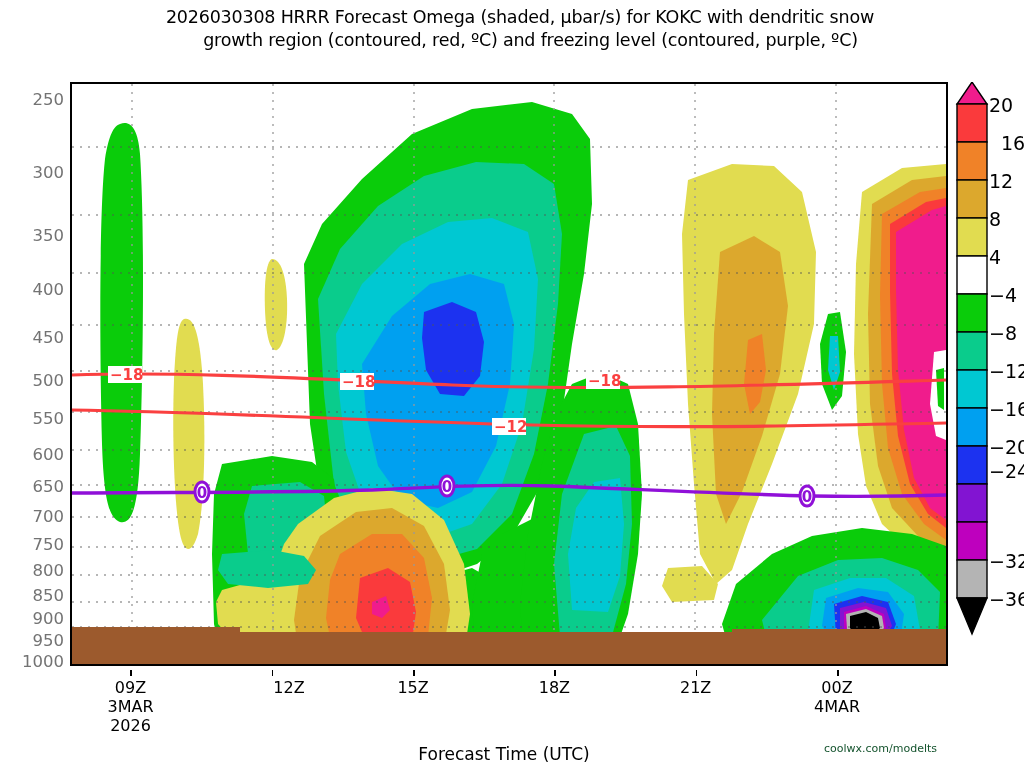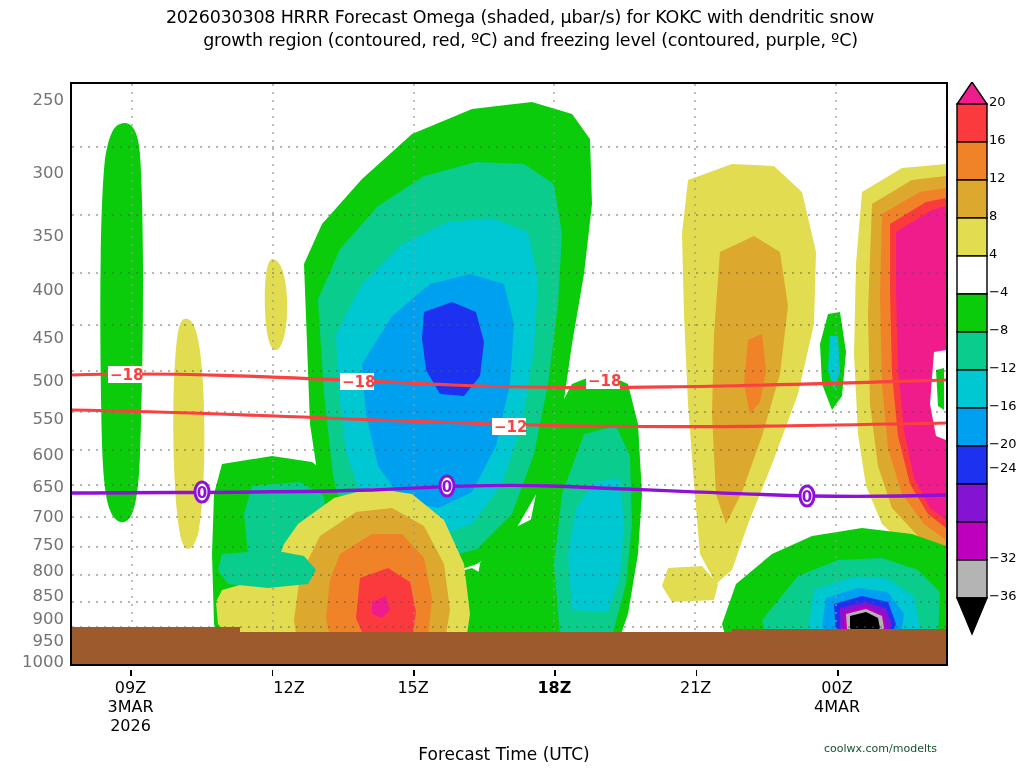--- a/index.html
+++ b/index.html
@@ -26,21 +26,21 @@
       font-family:"DejaVu Sans",sans-serif;white-space:nowrap;}
   .xt .tk{display:block;}
 
   .xtitle{position:absolute;left:0;top:744px;width:1008px;text-align:center;
           font-size:17px;color:#000;font-family:"DejaVu Sans",sans-serif;}
   .wmk{position:absolute;left:824px;top:742px;font-size:11px;color:#14532d;
        font-family:"DejaVu Sans",sans-serif;white-space:nowrap;}
 
   #cbar{position:absolute;left:955px;top:82px;width:66px;height:600px;}
   #cbsvg{position:absolute;left:0;top:0;}
-  .cblab{position:absolute;left:34px;font-size:13px;color:#000;
+  .cblab{position:absolute;left:34px;font-size:19px;color:#000;
          font-family:"DejaVu Sans",sans-serif;transform:translateY(-10px);
          white-space:nowrap;}
   .ctxt{font-size:15px;font-weight:bold;font-family:"DejaVu Sans",sans-serif;}
 </style>
 </head>
 <body>
 <div id="root">
 
 <div class="ttl">
   <span class="l1">2026030308 HRRR Forecast Omega (shaded, μbar/s) for KOKC with dendritic snow</span>
@@ -224,21 +224,21 @@
       </div>
       <div style="position: absolute; width: 1.5px; height: 6px; background: rgb(0, 0, 0); left: 60.4942px; top: 0px;"></div>
       <div class="xt" style="left: 174px; top: 8px; width: 90px;">
         <span class="tk">12Z</span>
       </div>
       <div style="position: absolute; width: 1.5px; height: 6px; background: rgb(0, 0, 0); left: 201.852px; top: 0px;"></div>
       <div class="xt" style="left: 298.122px; top: 8px; width: 90px;">
         <span class="tk">15Z</span>
       </div>
       <div style="position: absolute; width: 1.5px; height: 6px; background: rgb(0, 0, 0); left: 343.122px; top: 0px;"></div>
-      <div class="xt" style="left: 439.393px; top: 8px; width: 90px; font-weight: bold;">
+      <div class="xt" style="left: 439.393px; top: 8px; width: 90px;">
         <span class="tk">18Z</span>
       </div>
       <div style="position: absolute; width: 1.5px; height: 6px; background: rgb(0, 0, 0); left: 484.393px; top: 0px;"></div>
       <div class="xt" style="left: 580.663px; top: 8px; width: 90px;">
         <span class="tk">21Z</span>
       </div>
       <div style="position: absolute; width: 1.5px; height: 6px; background: rgb(0, 0, 0); left: 625.663px; top: 0px;"></div>
       <div class="xt" style="left: 722.021px; top: 8px; width: 90px;">
         <span class="tk">00Z</span>
         <span class="tk">4MAR</span>
@@ -260,21 +260,21 @@
         <rect x="2" y="250" width="30" height="38" fill="#0ACC8C" stroke="#000" stroke-width="1.4"></rect>
         <rect x="2" y="288" width="30" height="38" fill="#00C8D2" stroke="#000" stroke-width="1.4"></rect>
         <rect x="2" y="326" width="30" height="38" fill="#00A0F0" stroke="#000" stroke-width="1.4"></rect>
         <rect x="2" y="364" width="30" height="38" fill="#1C32F0" stroke="#000" stroke-width="1.4"></rect>
         <rect x="2" y="402" width="30" height="38" fill="#8214D2" stroke="#000" stroke-width="1.4"></rect>
         <rect x="2" y="440" width="30" height="38" fill="#BE00BE" stroke="#000" stroke-width="1.4"></rect>
         <rect x="2" y="478" width="30" height="38" fill="#B4B4B4" stroke="#000" stroke-width="1.4"></rect>
         <polygon points="2,516 32,516 17,552" fill="#000000" stroke="#000" stroke-width="1.4"></polygon>
       </svg>
       <div class="cblab" style="top: 22px;">20</div>
-      <div class="cblab" style="top: 60px;">16</div>
+      <div class="cblab" style="top: 60px; padding-left: 12px;">16</div>
       <div class="cblab" style="top: 98px;">12</div>
       <div class="cblab" style="top: 136px;">8</div>
       <div class="cblab" style="top: 174px;">4</div>
       <div class="cblab" style="top: 212px;">−4</div>
       <div class="cblab" style="top: 250px;">−8</div>
       <div class="cblab" style="top: 288px;">−12</div>
       <div class="cblab" style="top: 326px;">−16</div>
       <div class="cblab" style="top: 364px;">−20</div>
       <div class="cblab" style="top: 388px;">−24</div>
       <div class="cblab" style="top: 440px; padding-left: 48px;">−28</div>

